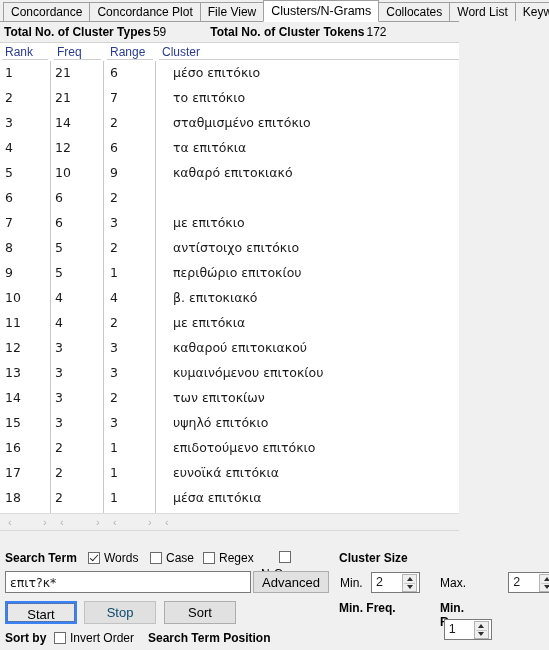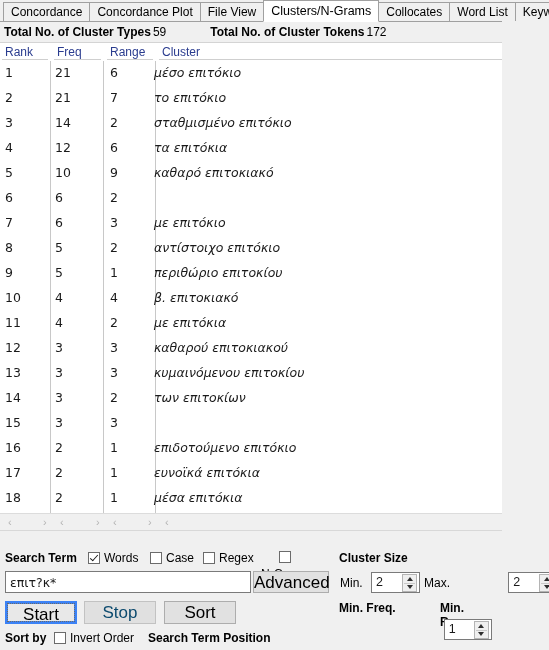--- a/index.html
+++ b/index.html
@@ -11,21 +11,21 @@
     width: 549px;
     height: 650px;
     overflow: hidden;
     font-family: "Liberation Sans", "DejaVu Sans", sans-serif;
     font-size: 12px;
     color: #000;
     -webkit-font-smoothing: antialiased;
   }
   #app {
     position: relative;
-    width: 502px;
+    width: 459px;
     height: 650px;
     background: #f0f0f0;
     display: flex;
     flex-direction: column;
   }
 
   
   .tabbar {
     height: 22px;
     background: #f0f0f0;
@@ -127,21 +127,21 @@
     position: absolute;
     top: 4px;
     font-size: 12.5px;
     color: #1a1a1a;
     white-space: nowrap;
     font-family: "DejaVu Sans", "Liberation Sans", sans-serif;
   }
   .c-rank { left: 5px; }
   .c-freq { left: 55px; text-align: right; }
   .c-range { left: 110px; }
-  .c-cluster { left: 154px; font-style: italic; }
+  .c-cluster { left: 173px; }
 
   
   .arrowstrip {
     height: 16px;
     background: #f0f0f0;
     position: relative;
     border-top: 1px solid #dcdcdc;
   }
   .arrowstrip .arw {
     position: absolute;
@@ -203,21 +203,21 @@
     padding: 2px 4px;
     color: #1a1a1a;
     font-family: "DejaVu Sans", "Liberation Sans", sans-serif;
     outline: none;
   }
 
   .btn {
     box-sizing: border-box;
     border: 1px solid #adadad;
     background: #e1e1e1;
-    font-size: 17px;
+    font-size: 13px;
     text-align: center;
     color: #000;
     line-height: 21px;
     user-select: none;
   }
   .btn.focus {
     border: 3px solid #3b82f6;
     outline: 1px dotted #6a6a6a;
     outline-offset: -3px;
     background: #e8e8e8;
@@ -402,20 +402,21 @@
         <div class="row">
           <span class="cell c-rank">14</span>
           <span class="cell c-freq">3</span>
           <span class="cell c-range">2</span>
           <span class="cell c-cluster">των επιτοκίων</span>
         </div>
         <div class="row">
           <span class="cell c-rank">15</span>
           <span class="cell c-freq">3</span>
           <span class="cell c-range">3</span>
+          <span class="cell c-cluster">υψηλό επιτόκιο</span>
         </div>
         <div class="row">
           <span class="cell c-rank">16</span>
           <span class="cell c-freq">2</span>
           <span class="cell c-range">1</span>
           <span class="cell c-cluster">επιδοτούμενο επιτόκιο</span>
         </div>
         <div class="row">
           <span class="cell c-rank">17</span>
           <span class="cell c-freq">2</span>
@@ -477,21 +478,21 @@
       <span class="sbtns">
         <span class="up">
             <span class="tri-up"></span>
           </span>
         <span class="dn">
             <span class="tri-dn"></span>
           </span>
       </span>
     </span>
 
-    <span class="lblN abs" style="left:424px; top:45px;">Max.</span>
+    <span class="lblN abs" style="left:440px; top:45px;">Max.</span>
     <span class="spin abs" style="left:456px; top:41px; width:49px; height:21px;">
       <span class="sv">2</span>
       <span class="sbtns">
         <span class="up">
             <span class="tri-up"></span>
           </span>
         <span class="dn">
             <span class="tri-dn"></span>
           </span>
       </span>

